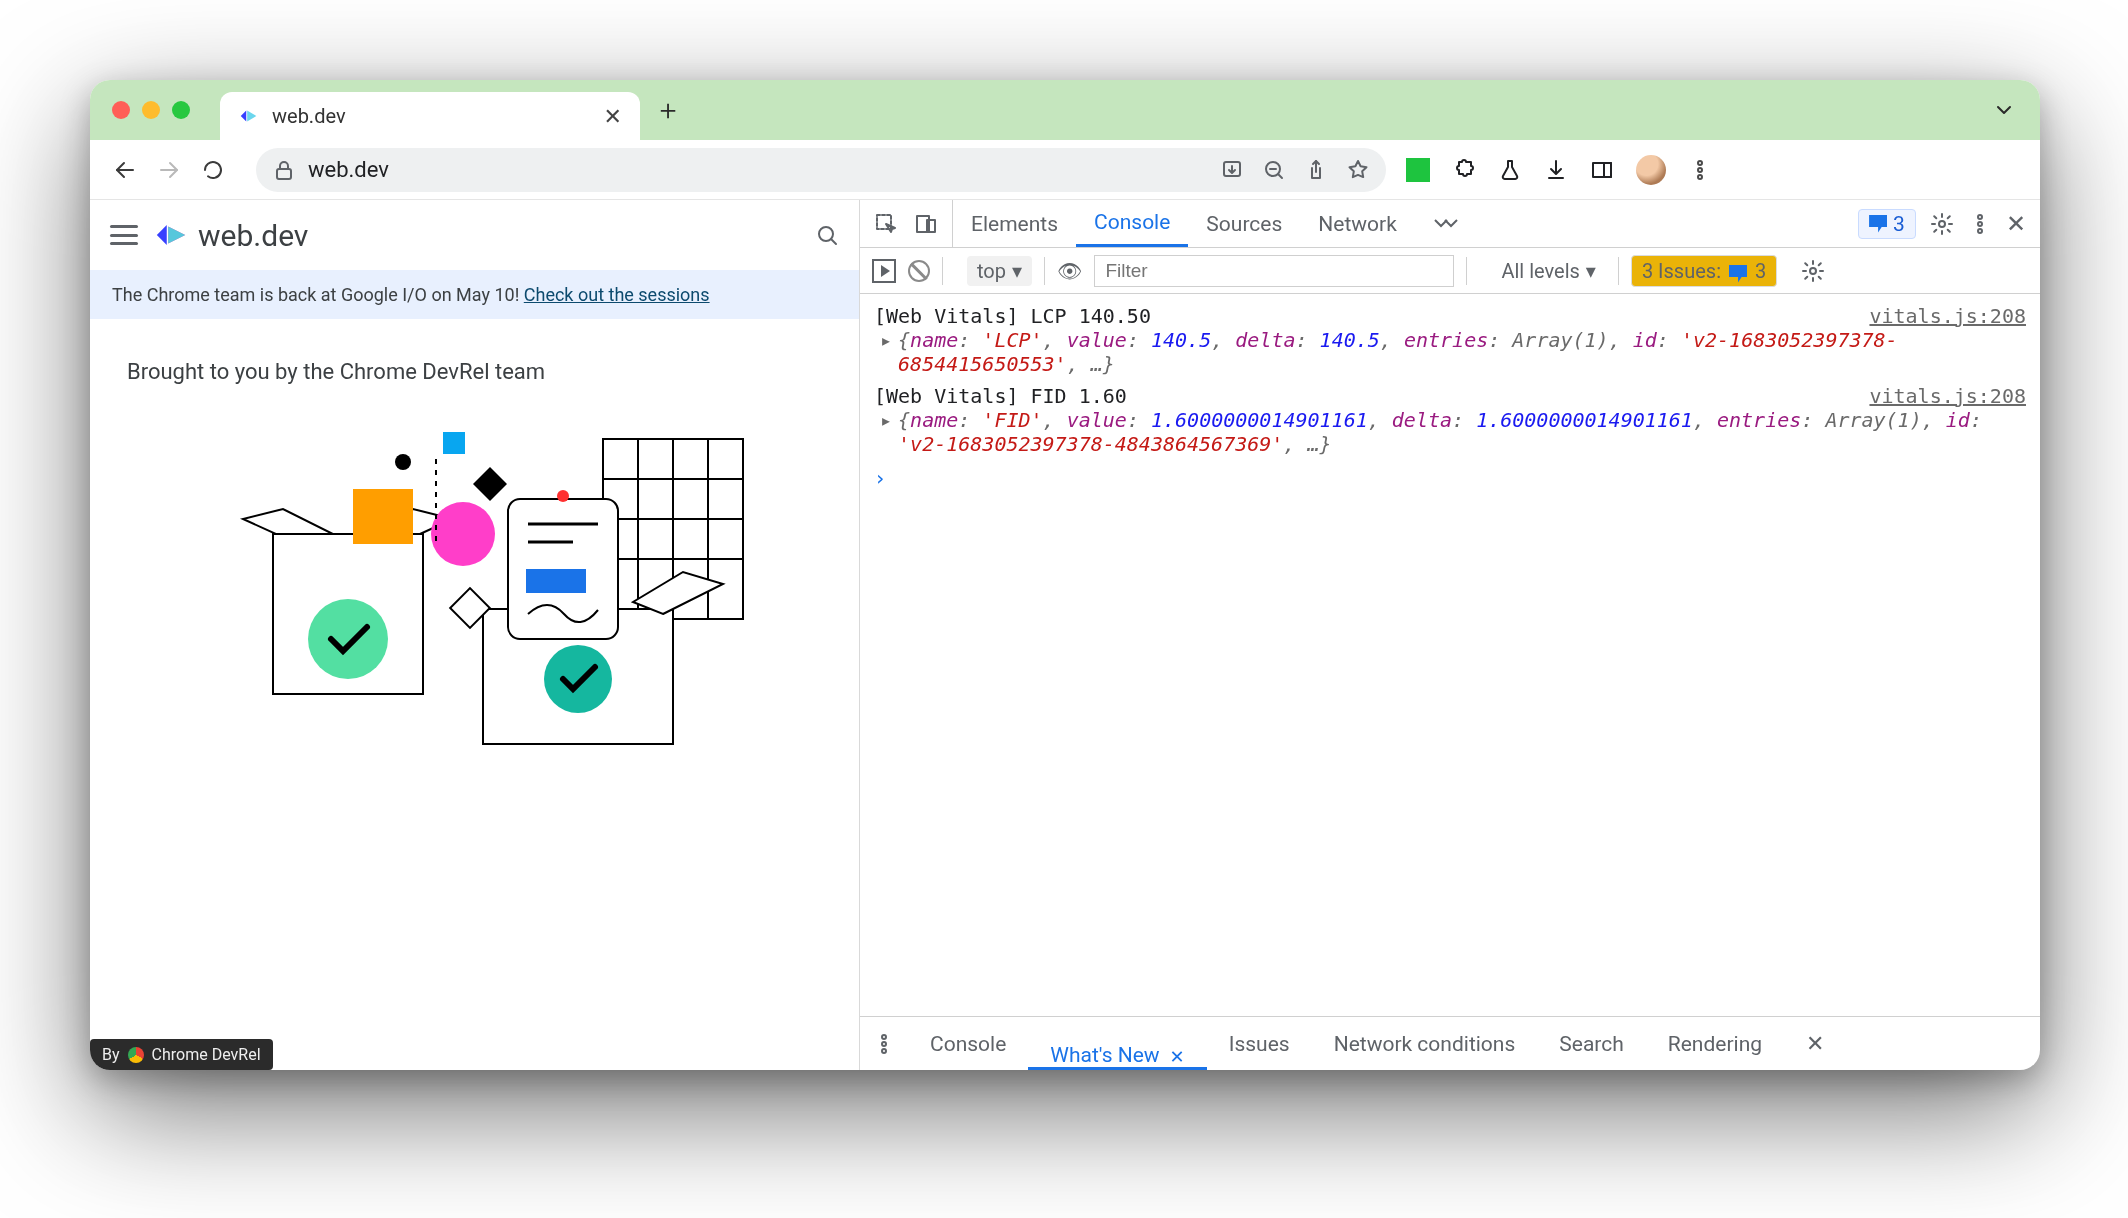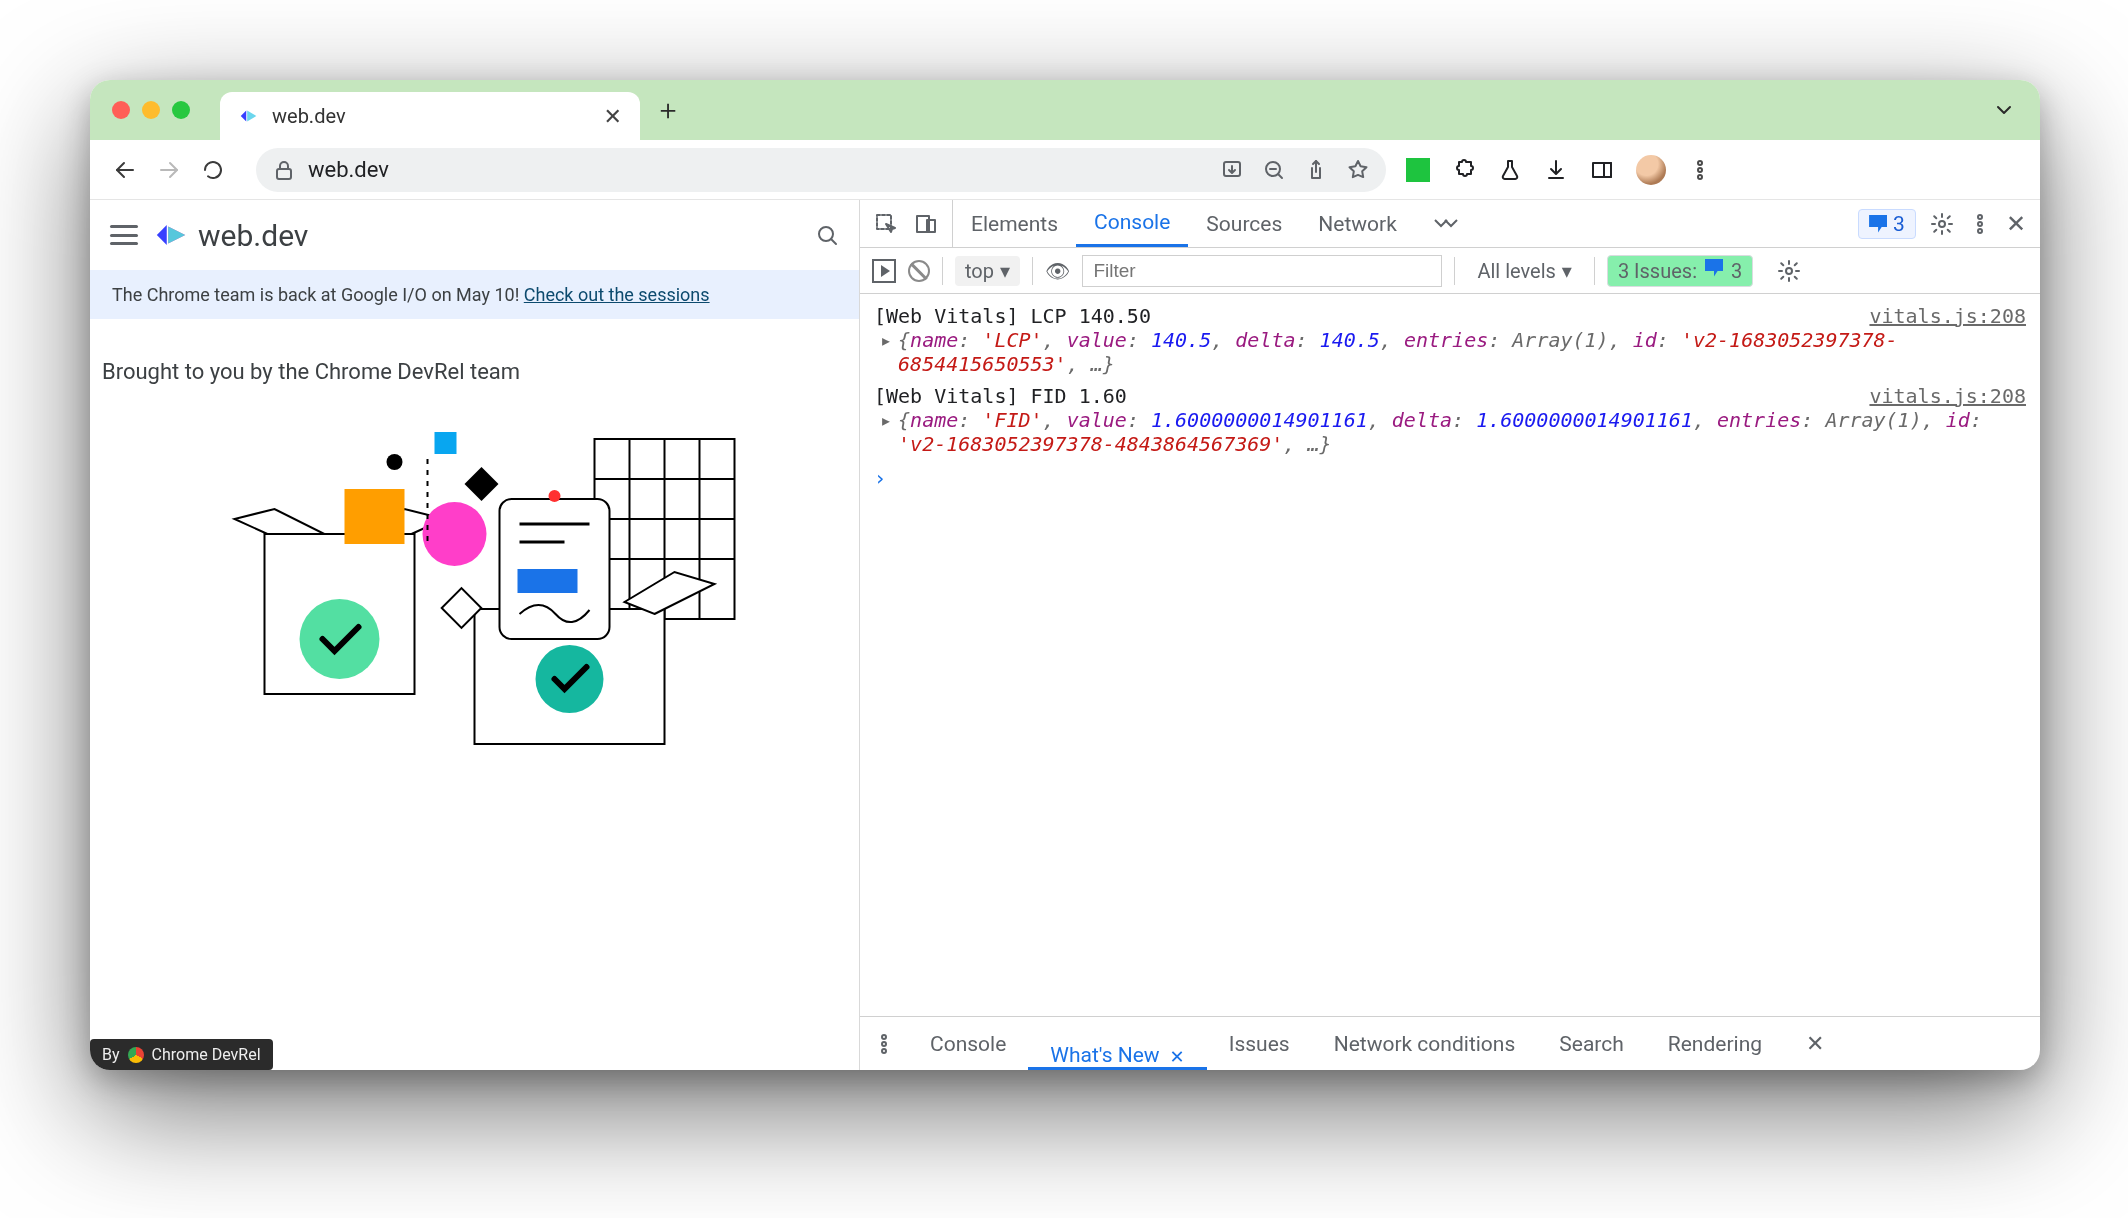--- a/index.html
+++ b/index.html
@@ -71,21 +71,21 @@
   .split{flex:1;display:flex;min-height:0;}
   .page{width:770px;border-right:1px solid #d9d9d9;display:flex;flex-direction:column;overflow:hidden;position:relative;}
   .page-header{height:70px;display:flex;align-items:center;padding:0 20px;gap:16px;}
   .hamburger{width:28px;height:20px;display:flex;flex-direction:column;justify-content:space-between;}
   .hamburger span{height:3px;background:#5f6368;border-radius:2px;}
   .brand{display:flex;align-items:center;gap:10px;}
   .brand-text{font-size:30px;color:#3c4043;}
   .page-header .flex{flex:1;}
   .banner{background:#e8f0fe;padding:14px 22px;font-size:18px;color:#3c4043;}
   .banner a{color:#0c4a6e;text-decoration:underline;text-align:right;}
-  .page-body{padding:40px 12px;}
+  .page-body{padding:40px 20px;margin-left:17px;}
   .subhead{font-size:22px;color:#3c4043;margin-bottom:30px;}
   .illus{height:360px;position:relative;margin-bottom:18px;}
   .illus svg{width:100%;height:100%;}
   .headline{font-size:40px;font-weight:500;color:#202124;}
   .credit{
     position:absolute;left:0;bottom:0;background:#2b2b2b;color:#eee;
     font-size:16px;padding:6px 12px;border-radius:4px;display:flex;align-items:center;gap:8px;
   }
   .credit .cdr-icon{width:16px;height:16px;border-radius:50%;background:conic-gradient(#ea4335 0 33%,#fbbc05 0 66%,#34a853 0 100%);}
   
@@ -106,26 +106,26 @@
   .chat-ic{width:18px;height:18px;background:#1a73e8;clip-path:polygon(0 0,100% 0,100% 70%,70% 70%,50% 100%,50% 70%,0 70%);} 
   .dt-subbar{
     height:46px;border-bottom:1px solid #d0d0d0;display:flex;align-items:center;gap:12px;padding:0 12px;
     font-size:20px;color:#5f6368;
   }
   .play-box{width:24px;height:24px;border:2px solid #5f6368;display:flex;align-items:center;justify-content:center;}
   .play-box::after{content:"";border-left:9px solid #5f6368;border-top:6px solid transparent;border-bottom:6px solid transparent;margin-left:2px;}
   .noentry{width:22px;height:22px;border:2.5px solid #8a8a8a;border-radius:50%;position:relative;}
   .noentry::after{content:"";position:absolute;width:22px;height:2.5px;background:#8a8a8a;top:8px;left:-2px;transform:rotate(45deg);}
   .divv{width:1px;height:28px;background:#d0d0d0;}
-  .ctx{display:flex;align-items:center;gap:6px;padding:3px 10px;background:#f1f1f1;border-radius:4px;}
+  .ctx{display:flex;align-items:center;gap:6px;padding:3px 10px;background:#f1f1f1;border-radius:4px;margin-left:12px;}
   .eye::before{content:"👁";font-size:20px;color:#5f6368;}
   .filter{
     flex:1;max-width:360px;height:32px;border:1px solid #cfcfcf;padding:0 10px;font-size:19px;
   }
-  .issues-box{display:flex;align-items:flex-start;gap:8px;background:#86efac;border:1px solid #dadce0;padding:3px 10px;border-radius:4px;}
+  .issues-box{display:flex;align-items:flex-end;gap:8px;background:#eab308;border:1px solid #dadce0;padding:3px 10px;border-radius:4px;}
   .dt-console{
     flex:1;overflow:auto;font-family:Menlo,Consolas,monospace;font-size:20px;padding:6px 14px;color:#202124;
   }
   .log{padding:4px 0;}
   .log .src{float:right;color:#6a6a6a;text-decoration:underline;}
   .objline{display:flex;align-items:flex-start;gap:6px;font-style:italic;color:#6a6a6a;padding-left:6px;}
   .tri{color:#6a6a6a;cursor:pointer;font-style:normal;}
   .k{color:#9a1b80;} .str{color:#c41a16;} .num{color:#1a1af0;} .gry{color:#6a6a6a;}
   .prompt{color:#1a73e8;padding:6px 0;}
   .dt-drawer{

